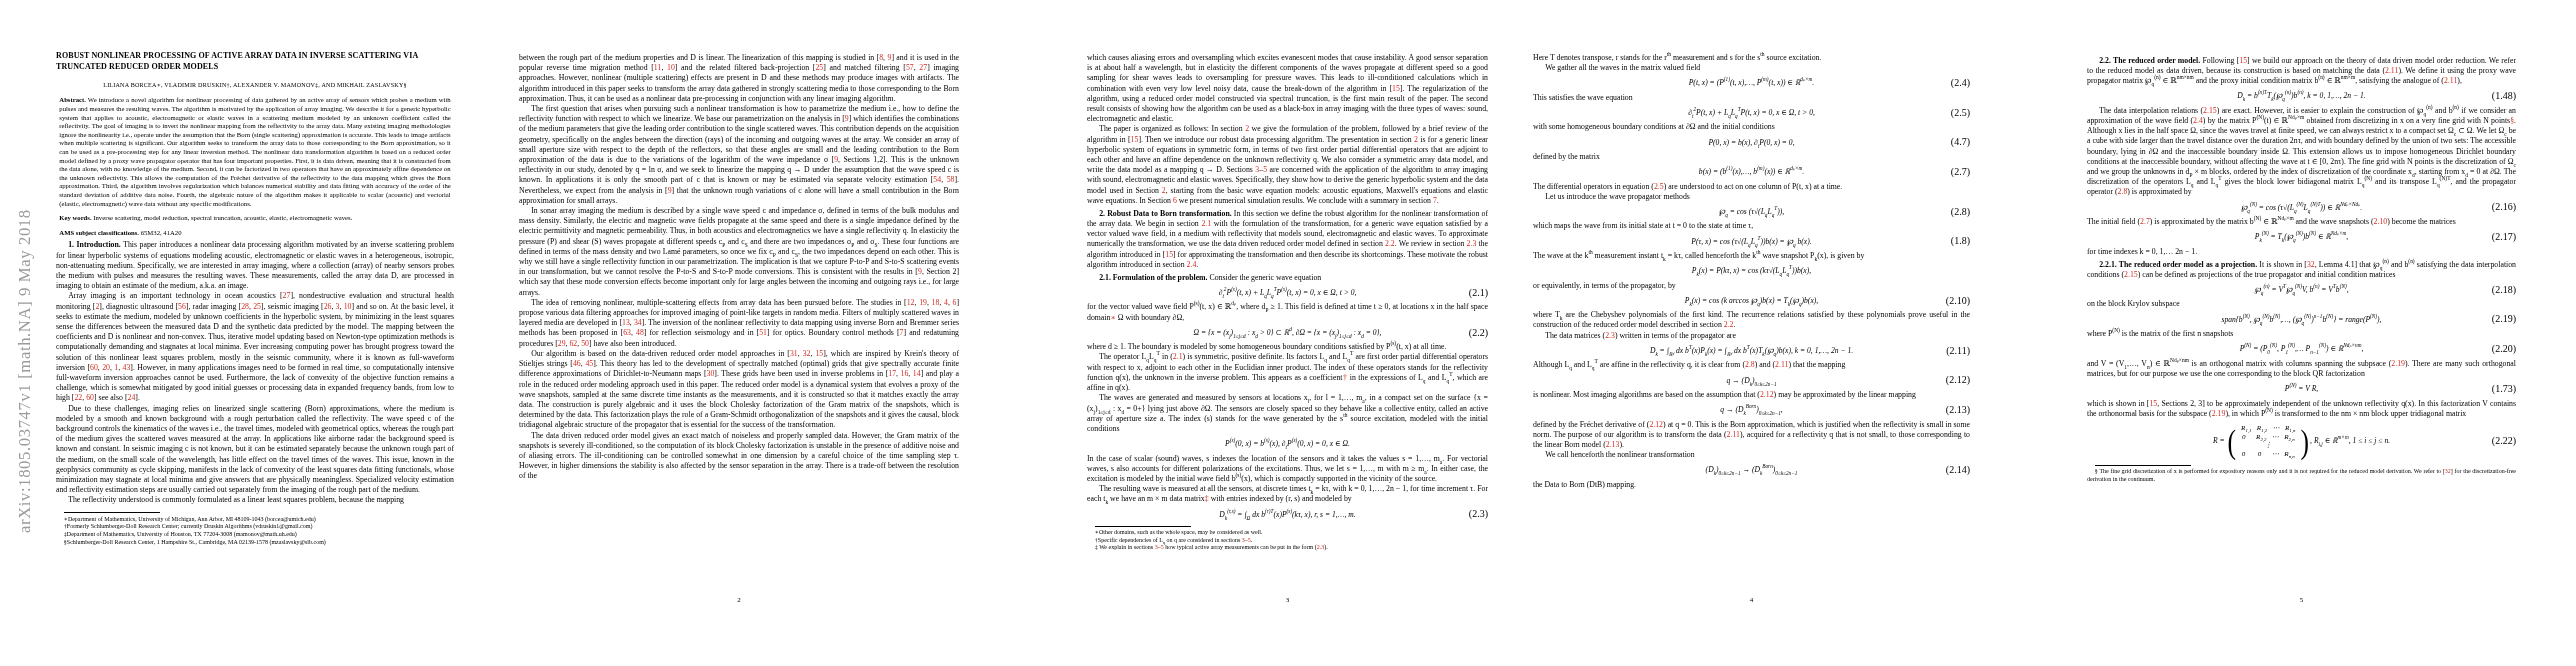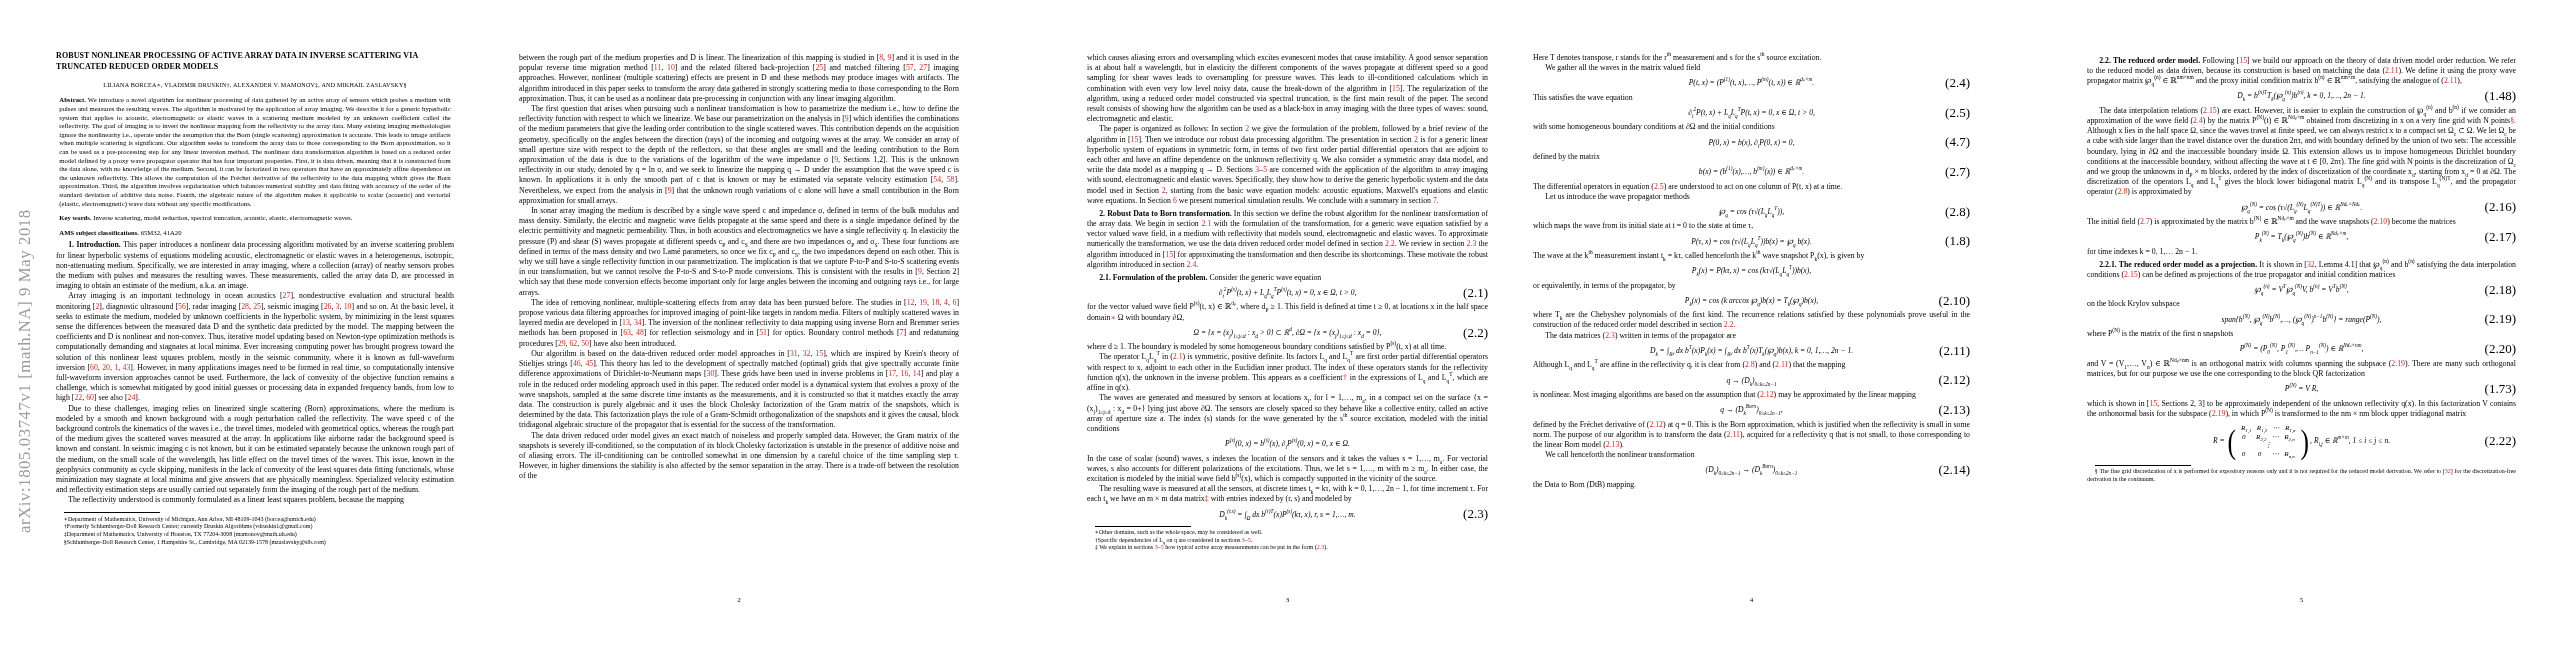--- a/index.html
+++ b/index.html
@@ -22,21 +22,21 @@
   .t-authors{text-align:center;font-size:6.1px;margin-top:9px;letter-spacing:0.2px;}
   .t-abs{font-size:6.7px;line-height:8.6px;text-align:justify;margin-top:8.3px;padding:0 3.3px;}
   .t-kv{font-size:6.7px;line-height:8.6px;text-align:justify;margin-top:6.1px;padding:0 3.3px;}
   .lead{font-weight:bold;}
   p.t-para{font-size:7.8px;line-height:10.2px;text-align:justify;margin:0;text-indent:12.2px;}
   p.noindent{text-indent:0;}
   p.gap{margin-top:2.8px;}
   .t-eq{position:relative;text-align:center;font-size:7.6px;font-style:italic;margin:5px 0;padding:0 32px;line-height:9.4px;}
   .t-eq sup,.t-eq sub{font-size:69%;}
   sup,sub{line-height:0;font-size:70%;}
-  .eq-label{position:absolute;right:0;top:50%;transform:translateY(-50%);font-style:normal;font-size:13px;}
+  .eq-label{position:absolute;right:0;top:50%;transform:translateY(-50%);font-style:normal;font-size:10px;}
   .mxwrap{display:inline-flex;align-items:center;vertical-align:middle;}
   .mxparen{font-size:34px;font-weight:100;line-height:33px;font-style:normal;transform:scaleX(.75);}
   .mxrows{display:inline-block;padding:0 3.3px;}
   .mxrow{white-space:pre;line-height:8.6px;font-size:7.1px;text-align:center;}
   .mxsuffix{font-size:7.6px;}
   .footblock{margin-top:6.7px;}
   .footrule{width:96px;border-top:0.6px solid #000;margin:0 0 2.2px 7.8px;}
   p.t-foot{font-size:6px;line-height:7.8px;margin:0;text-indent:7.8px;text-align:justify;}
   .pagenum{position:absolute;top:596px;left:0;width:100%;text-align:center;font-size:7px;}
 </style>

